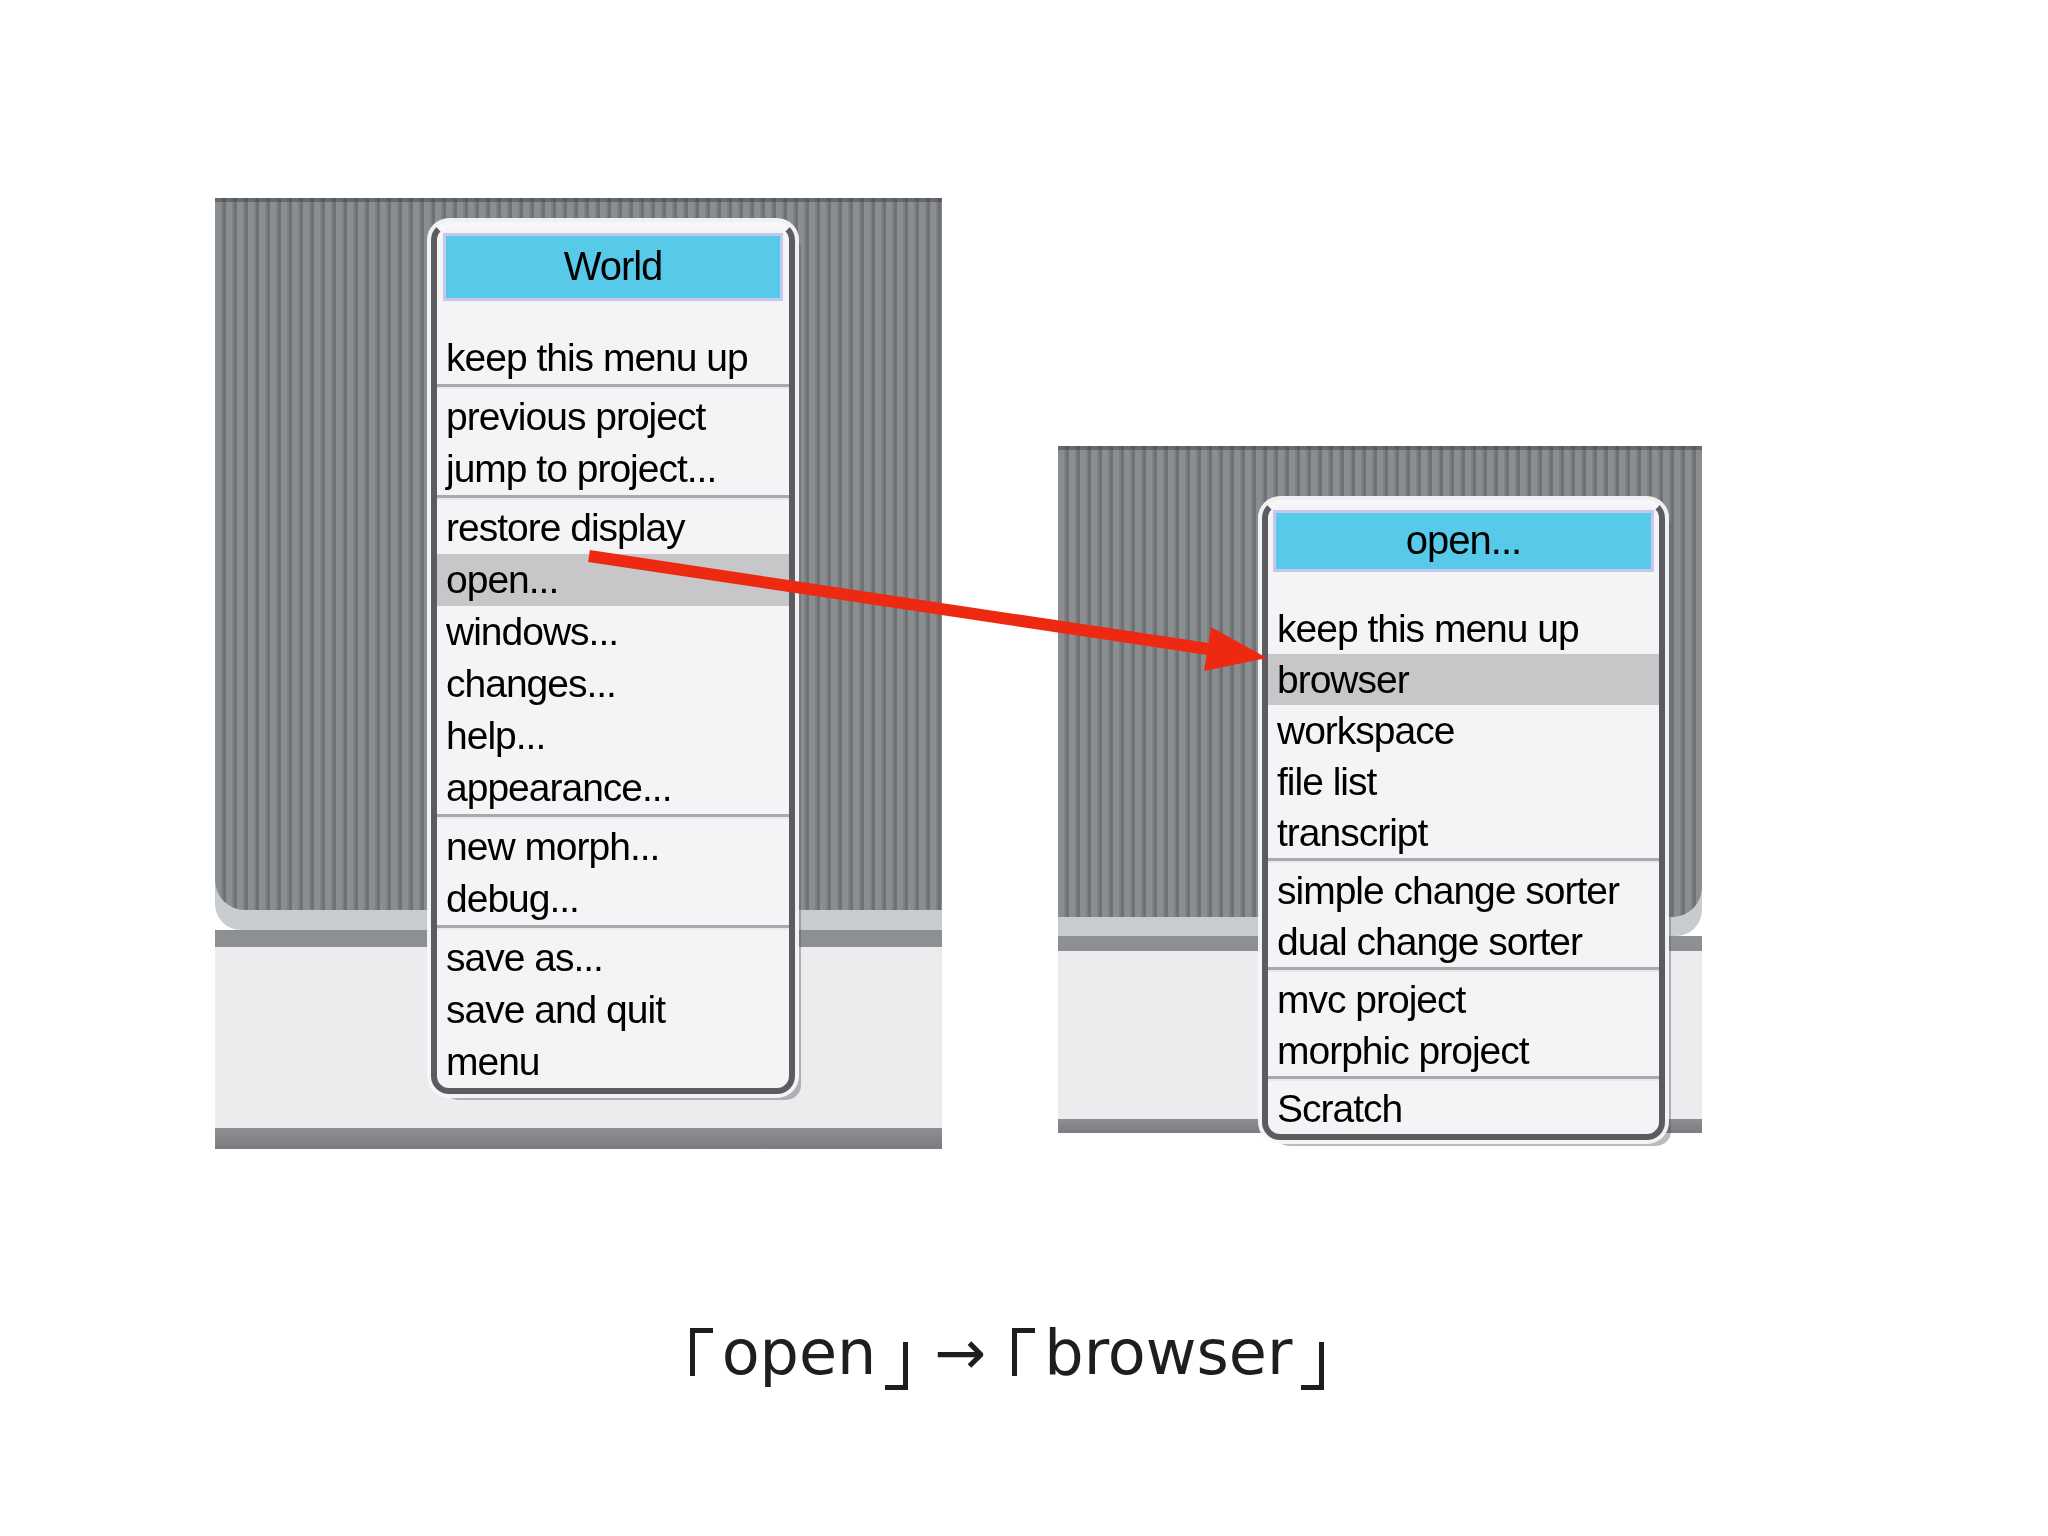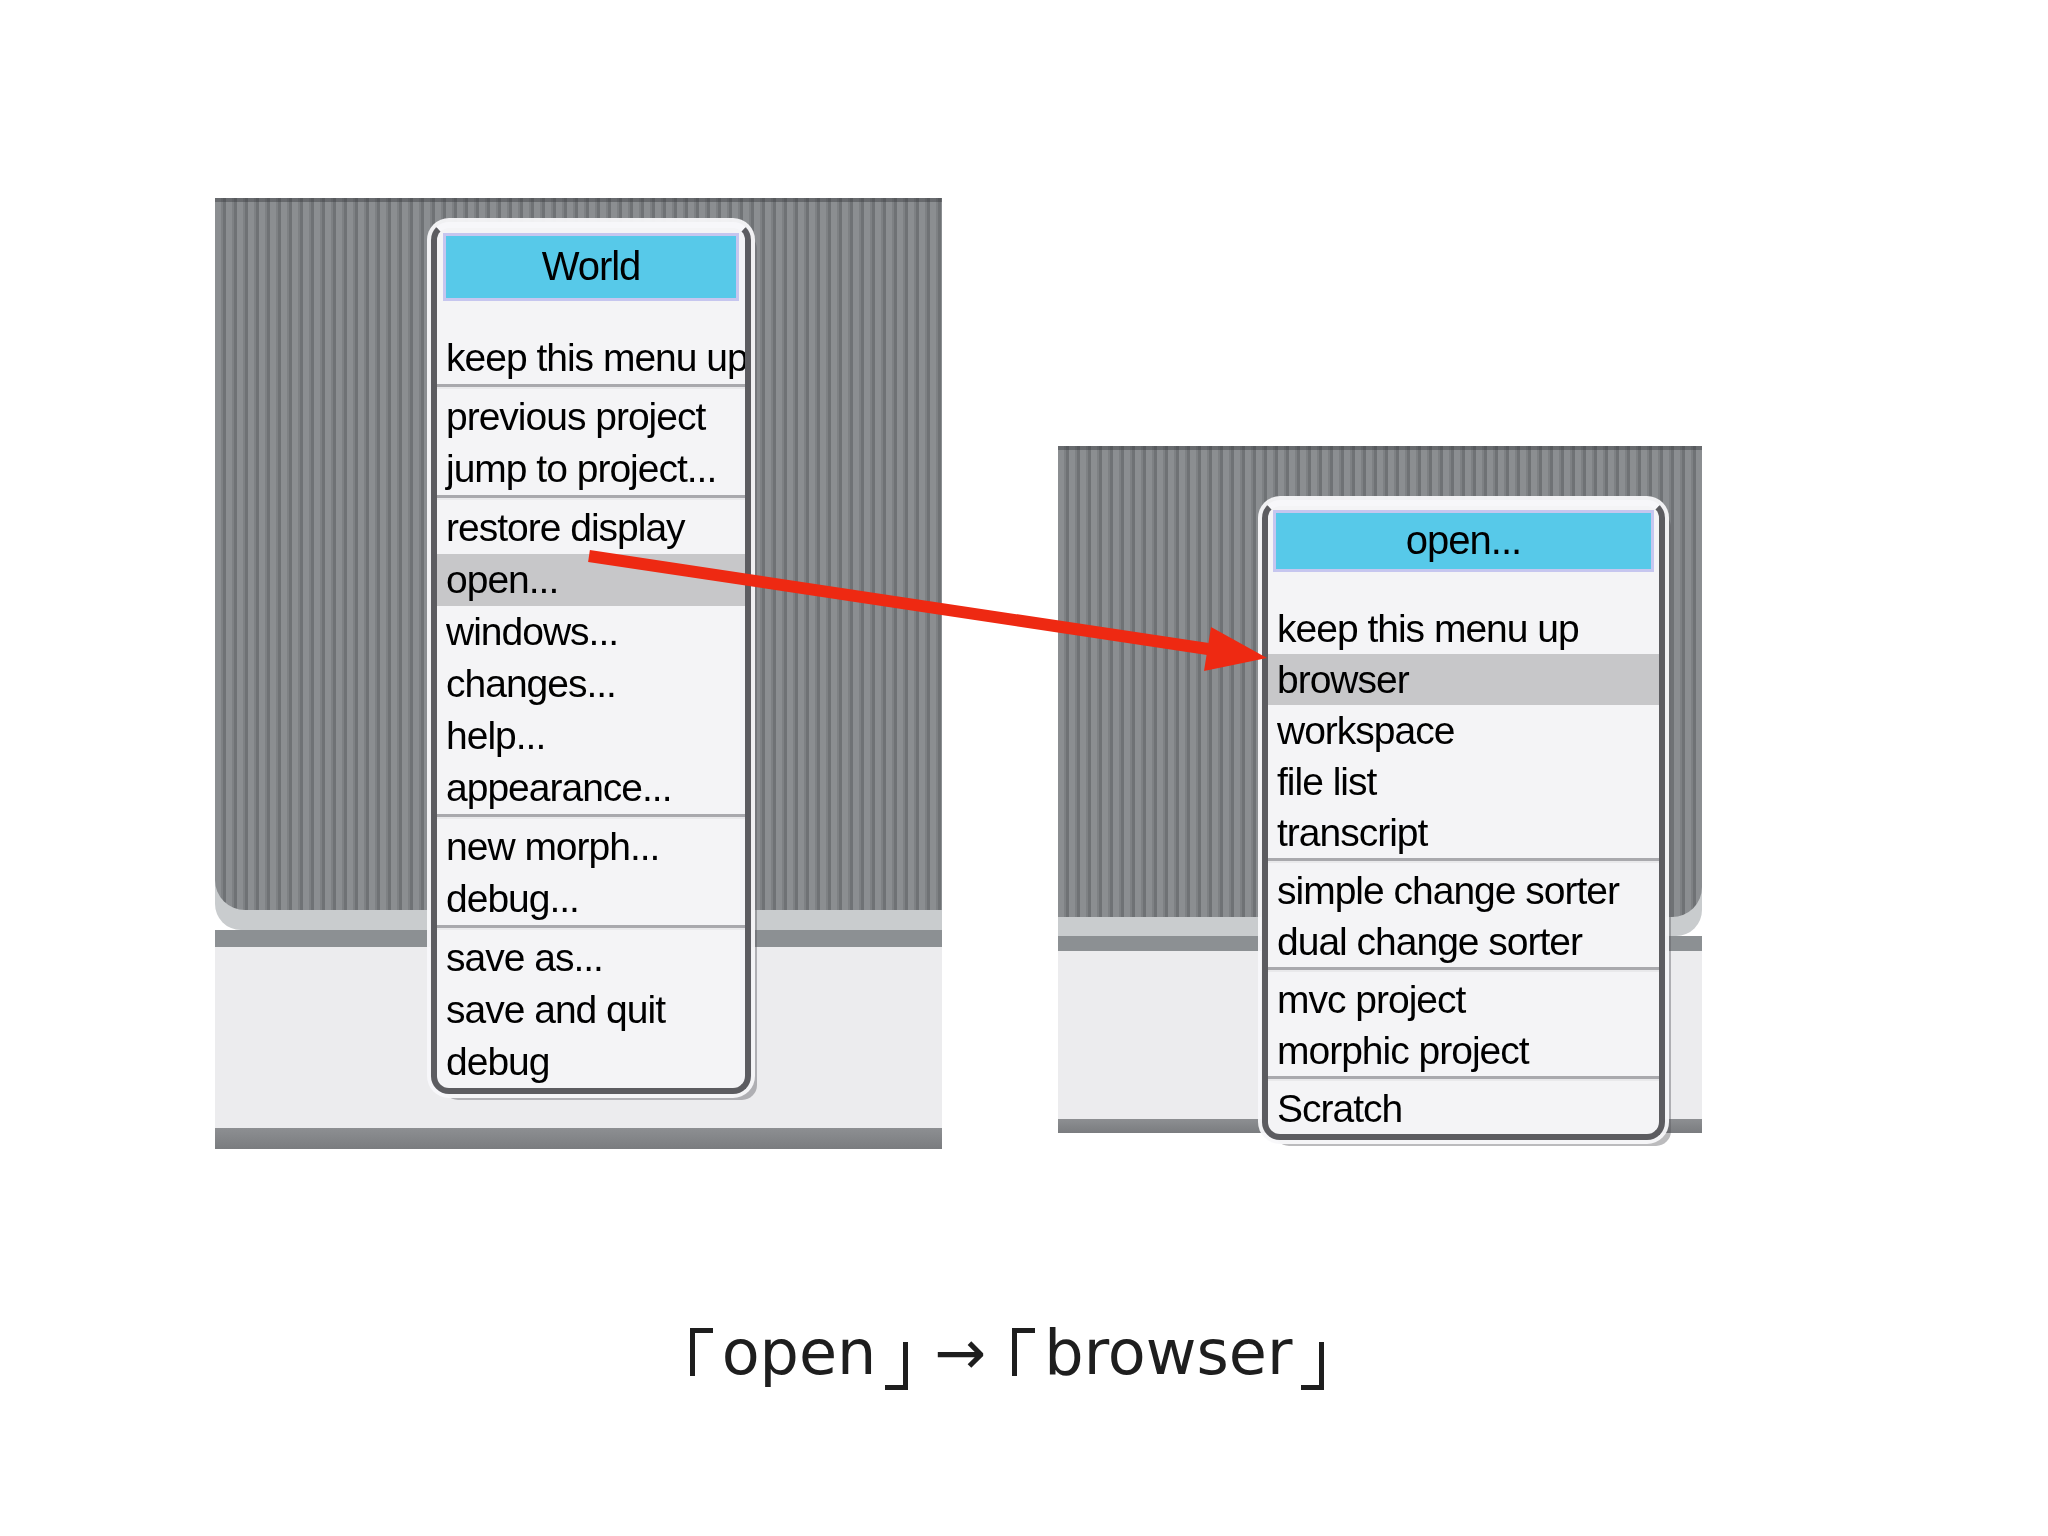--- a/index.html
+++ b/index.html
@@ -42,21 +42,21 @@
   .panel-right .bottom-bar{top:673px;height:14px;}
 
   
   .menu{
     position:absolute;z-index:3;box-sizing:border-box;
     background:#f4f4f6;
     border:6px solid #5c5c60;border-top-color:#f7f7fa;
     border-radius:18px;
     box-shadow:0 0 0 4px rgba(248,248,250,0.95), 0 -3px 0 1px rgba(95,95,100,0.55), 9px 9px 0 -3px rgba(85,85,90,0.40);
   }
-  .menu--left {left:431px;top:222px;width:320px;}
+  .menu--left {left:431px;top:222px;width:364px;}
   .menu--right{left:1262px;top:500px;width:403px;}
 
   .menu-title{
     box-sizing:border-box;text-align:center;
     background:#57c9e9;border:3px solid #c6c6ef;
     font-size:40px;letter-spacing:-1px;
     overflow:hidden;white-space:pre;
   }
   .menu--left  .menu-title{height:68px;line-height:60px;margin:5px 6px 6px;}
   .menu--right .menu-title{height:62px;line-height:54px;margin:4px 5px 0;}
@@ -122,21 +122,21 @@
       <div class="menu-item">windows...</div>
       <div class="menu-item">changes...</div>
       <div class="menu-item">help...</div>
       <div class="menu-item">appearance...</div>
       <div class="menu-divider"></div>
       <div class="menu-item">new morph...</div>
       <div class="menu-item">debug...</div>
       <div class="menu-divider"></div>
       <div class="menu-item">save as...</div>
       <div class="menu-item">save and quit</div>
-      <div class="menu-item">debug</div>
+      <div class="menu-item">menu</div>
     </div>
 </div>
 
 <div class="menu menu--right">
   <div class="menu-title">open...</div>
   <div class="menu-items">
       <div class="menu-item">keep this menu up</div>
       <div class="menu-item highlighted">browser</div>
       <div class="menu-item">workspace</div>
       <div class="menu-item">file list</div>

